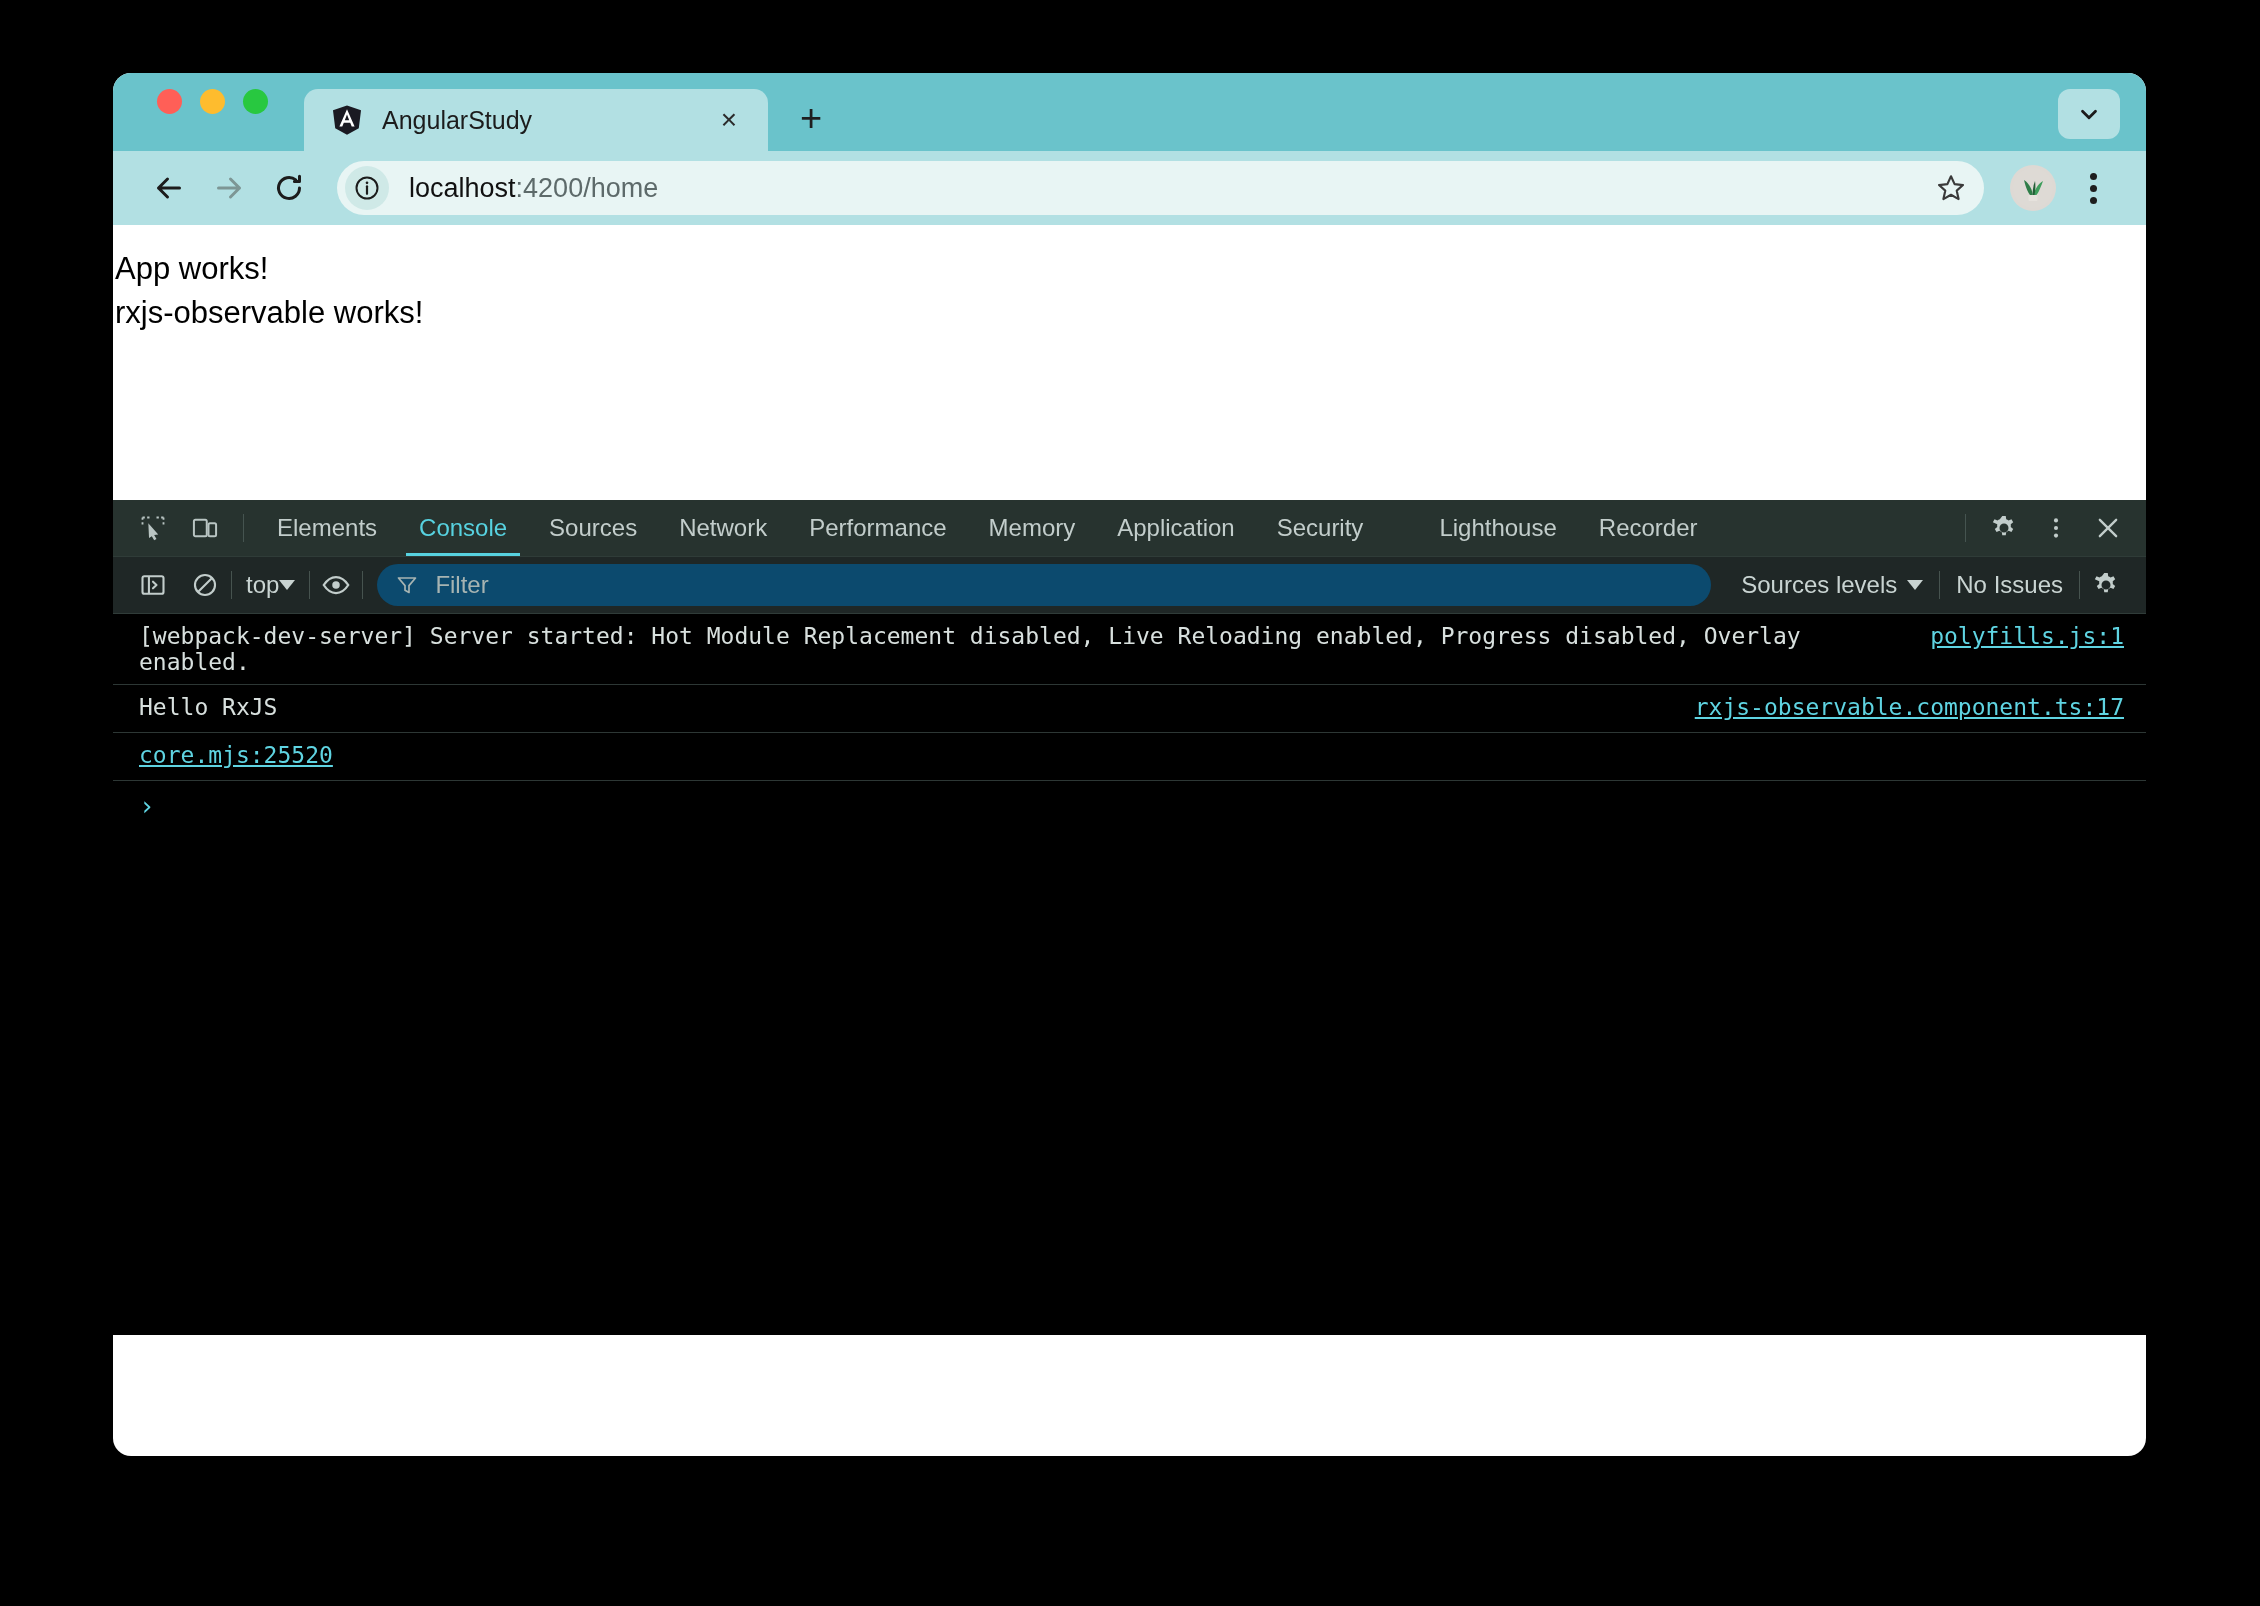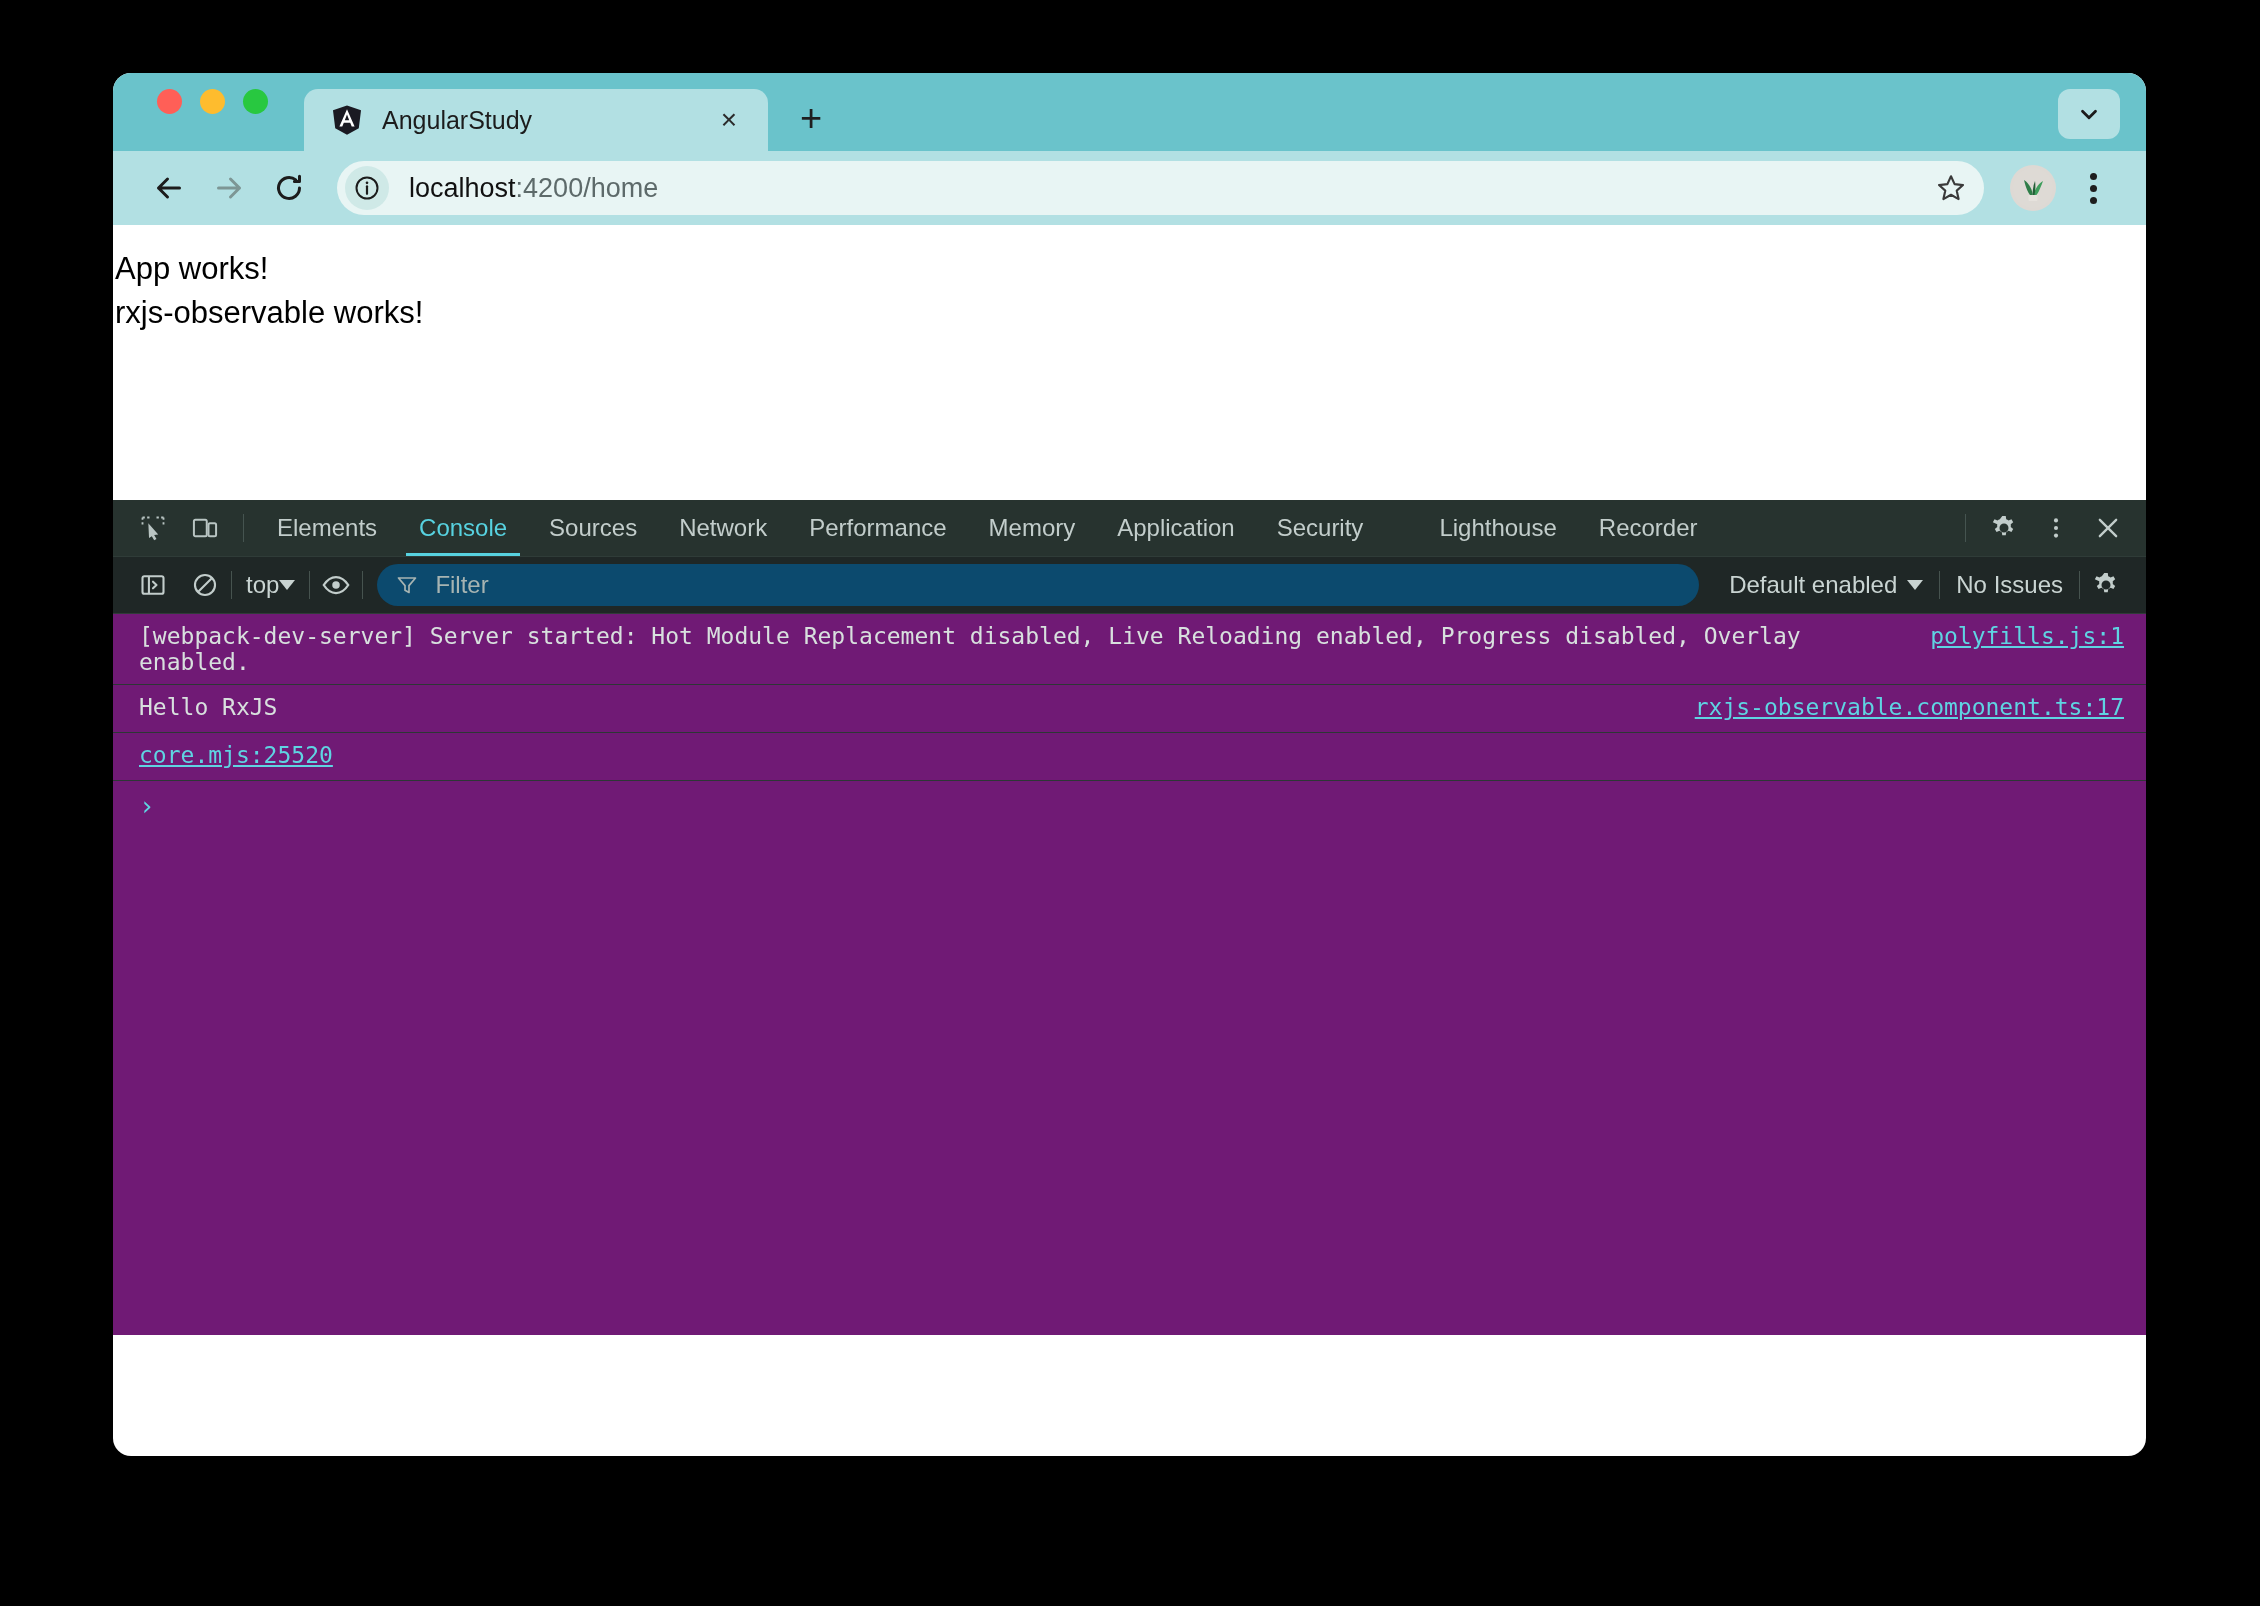--- a/index.html
+++ b/index.html
@@ -263,21 +263,21 @@
   }
   .dt-issues {
     font-size: 24px; color: #c9d4d2;
     padding: 0 16px; white-space: nowrap;
   }
   .vbar { width: 1px; height: 28px; background: #46534f; flex: 0 0 1px; }
 
   
   .console-body {
     flex: 1;
-    background: #701a75;
+    background: #000000;
     overflow: hidden;
   }
   .log-row {
     display: flex;
     align-items: baseline;
     padding: 9px 22px 9px 26px;
     border-bottom: 1px solid #2d3735;
     font-family: "DejaVu Sans Mono", monospace;
     font-size: 23px;
     color: #d8e0de;
@@ -501,21 +501,21 @@
       <div class="vbar"></div>
 
       <div class="dt-filter">
         <svg width="24" height="24" viewBox="0 0 24 24">
           <path d="M3.5 5 H20.5 L14 12.6 V19.4 L10 17.2 V12.6 Z" stroke="#a7b4b2" stroke-width="1.7" fill="none" stroke-linejoin="round"></path>
         </svg>
         <span class="dt-filter-ph">Filter</span>
       </div>
 
       <div class="dt-levels">
-        <span>Default enabled</span>
+        <span>Sources levels</span>
         <span class="caret"></span>
       </div>
 
       <div class="vbar"></div>
 
       <div class="dt-issues">No Issues</div>
 
       <div class="vbar"></div>
 
       <div class="dt-icon-btn">

